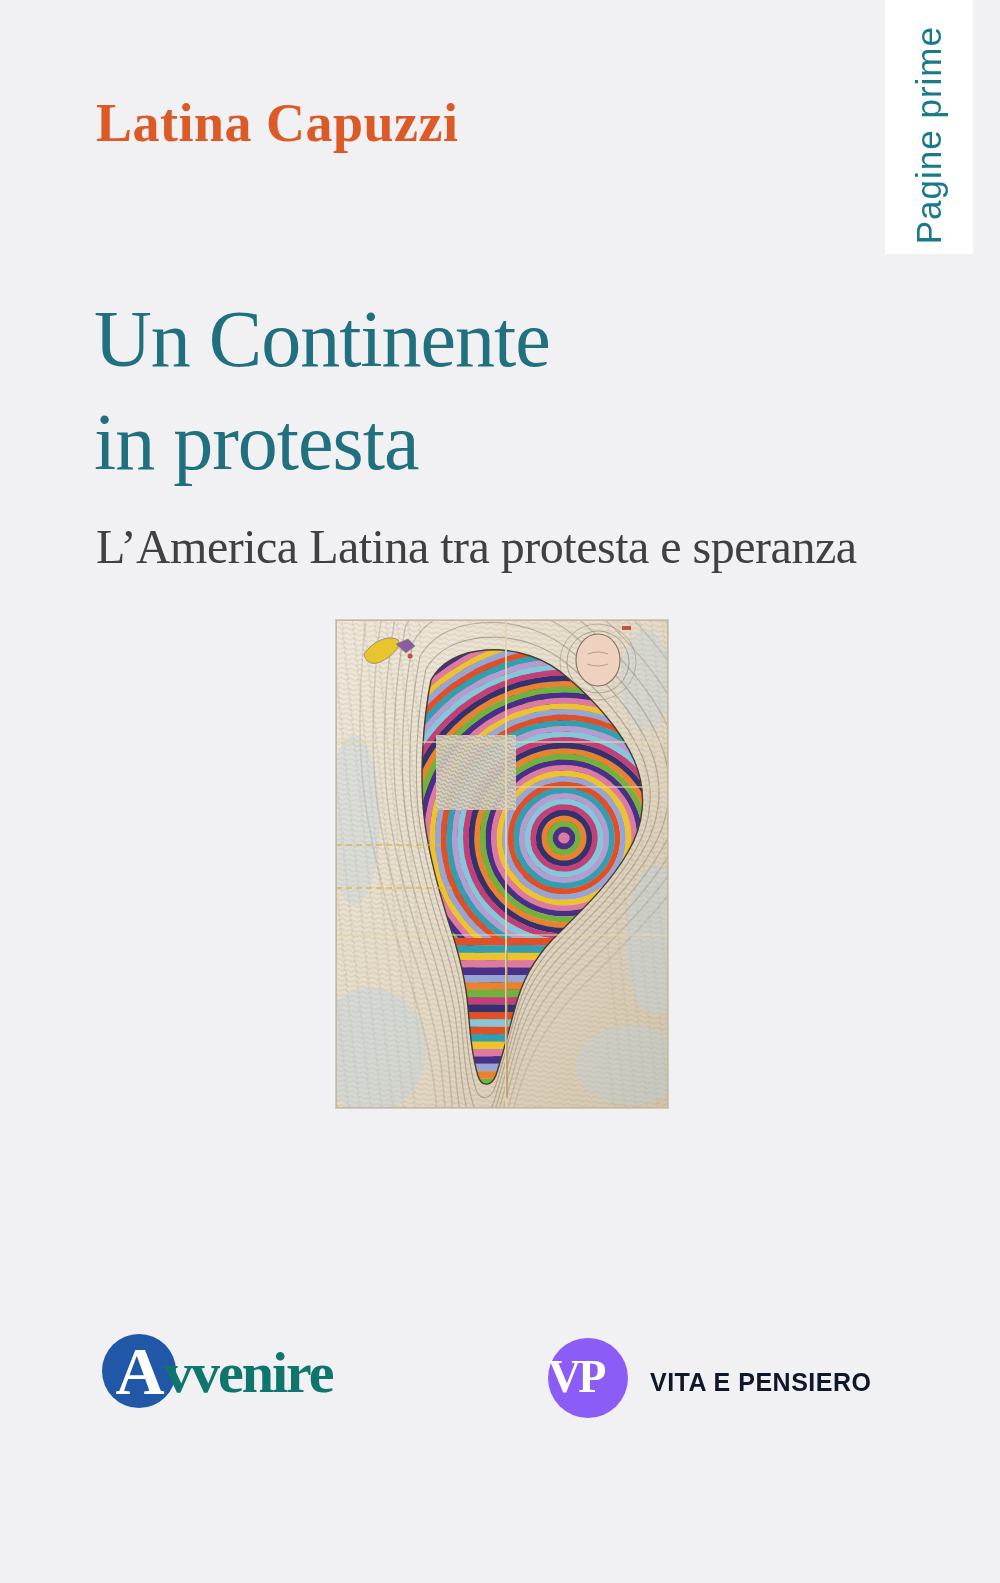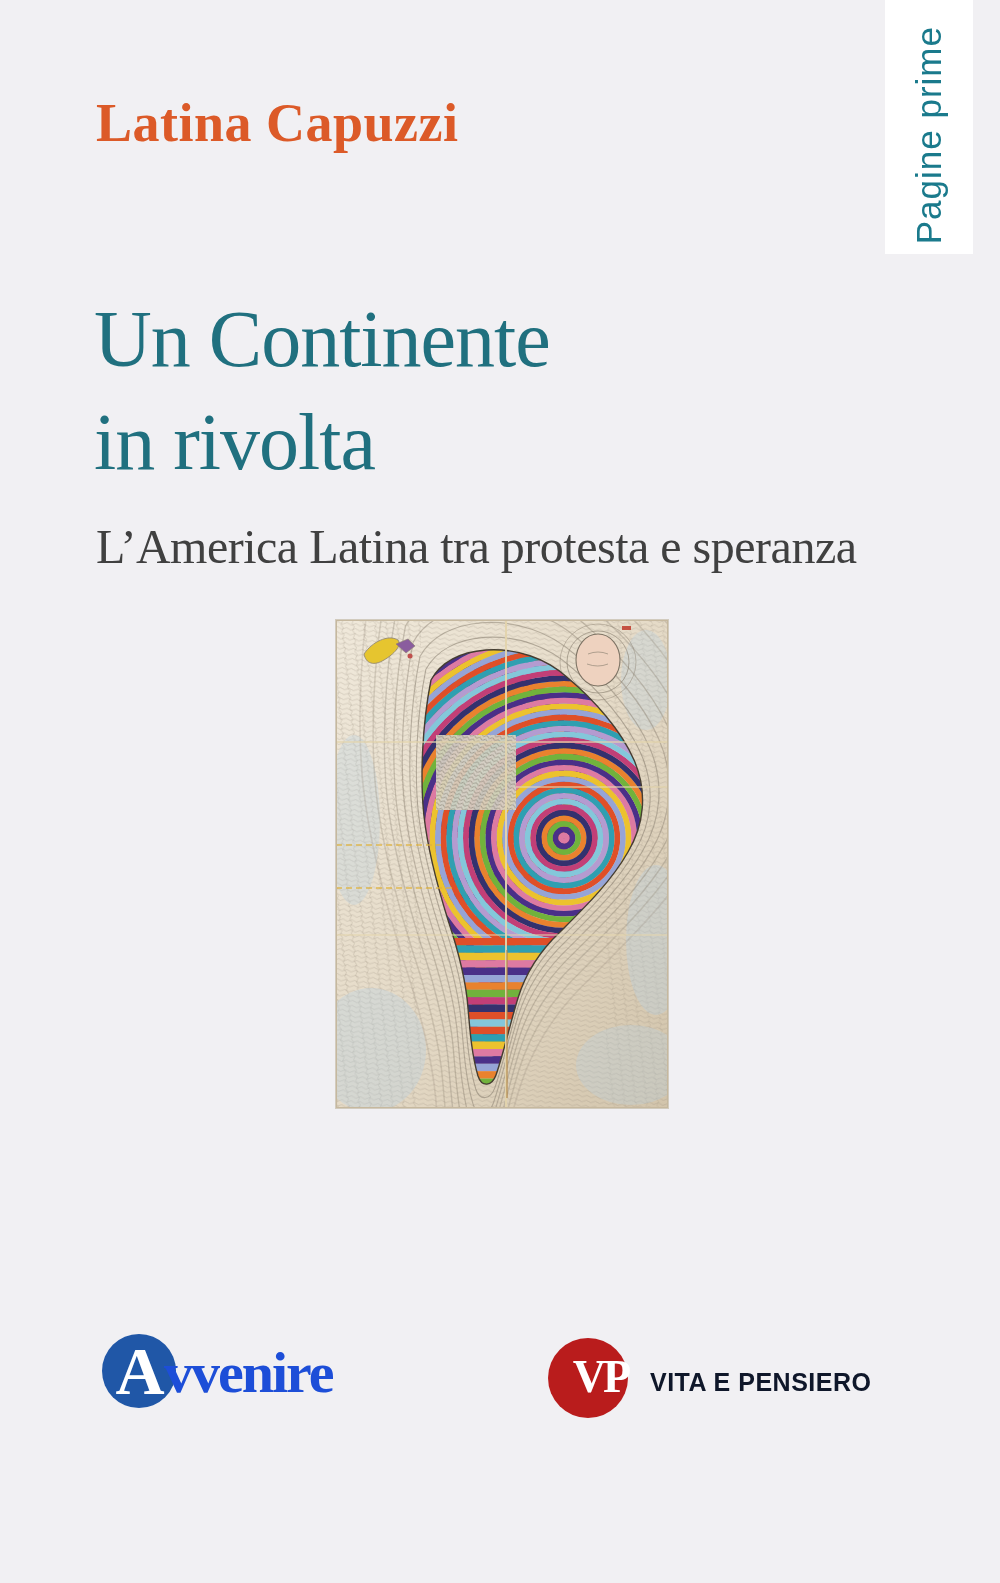--- a/index.html
+++ b/index.html
@@ -44,29 +44,29 @@
     border-radius:50%; background:#2057a7;
   }
   .av-a {
     position:absolute; left:14px; top:2px; width:52px;
     font-weight:700; font-size:68px; line-height:74px; color:#ffffff;
     text-align:center;
   }
   .av-rest {
     position:absolute; left:64px; top:7px;
     font-weight:700; font-size:58px; line-height:68px;
-    letter-spacing:-2px; color:#1d4ed8;
+    letter-spacing:-2px; color:#0f766e;
   }
   
   .vp { position:absolute; left:548px; top:1338px; width:340px; height:80px; }
   .vp-disc {
     position:absolute; left:0; top:0; width:80px; height:80px;
-    border-radius:50%; background:#b91c1c;
+    border-radius:50%; background:#8b5cf6;
     color:#ffffff; font-weight:700; font-size:46px; line-height:78px;
-    letter-spacing:-3px; text-align:right;
+    letter-spacing:-3px; text-align:left;
   }
   .vp-label {
     position:absolute; left:102px; top:30px;
     font-family:"Liberation Sans", sans-serif;
     font-weight:700; font-size:25px; letter-spacing:0.5px; color:#0f172a;
     white-space:nowrap;
   }
 </style>
 </head>
 <body>
@@ -74,21 +74,21 @@
 <div class="cover">
 
   <div class="series-strip">
     <span>Pagine prime</span>
   </div>
 
   <div class="author">Latina Capuzzi</div>
 
   <div class="title">
     <span>Un Continente</span><br>
-    <span>in rivolta</span>
+    <span>in protesta</span>
   </div>
 
   <div class="subtitle">L’America Latina tra protesta e speranza</div>
 
   <div class="artwork">
     <svg viewBox="0 0 332 488" width="332" height="488" aria-hidden="true">
       <defs>
         <linearGradient id="paper" x1="0" y1="0" x2="1" y2="1">
           <stop offset="0" stop-color="#f0e9db"></stop>
           <stop offset="0.55" stop-color="#e4d9c5"></stop>

